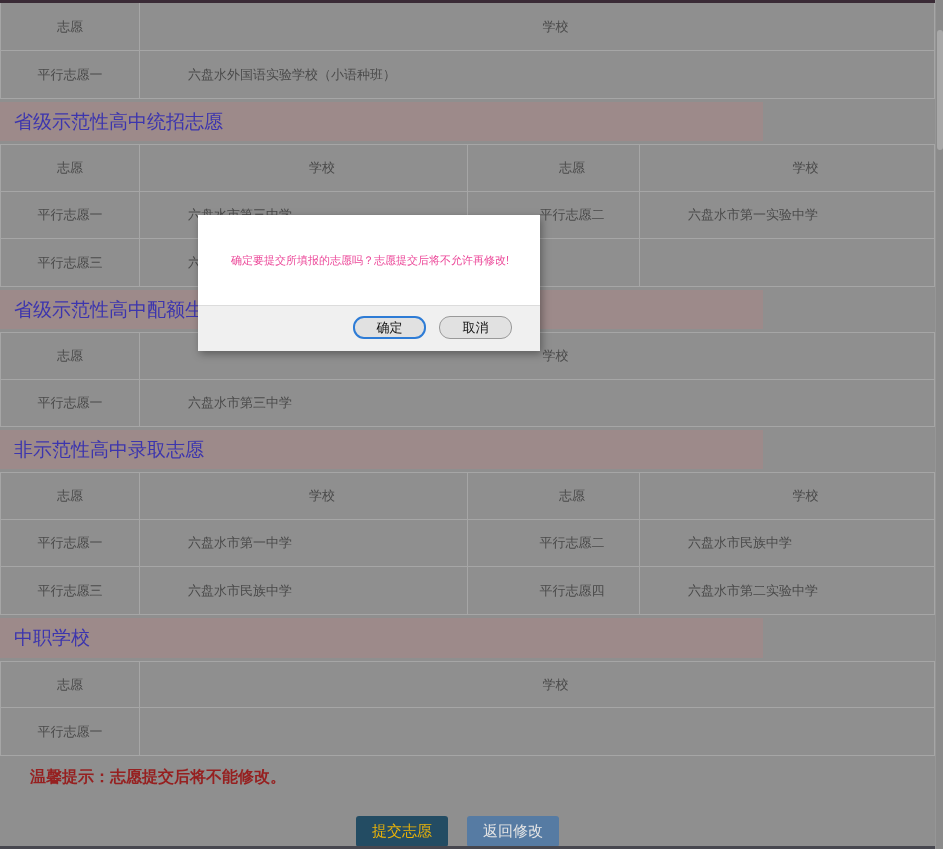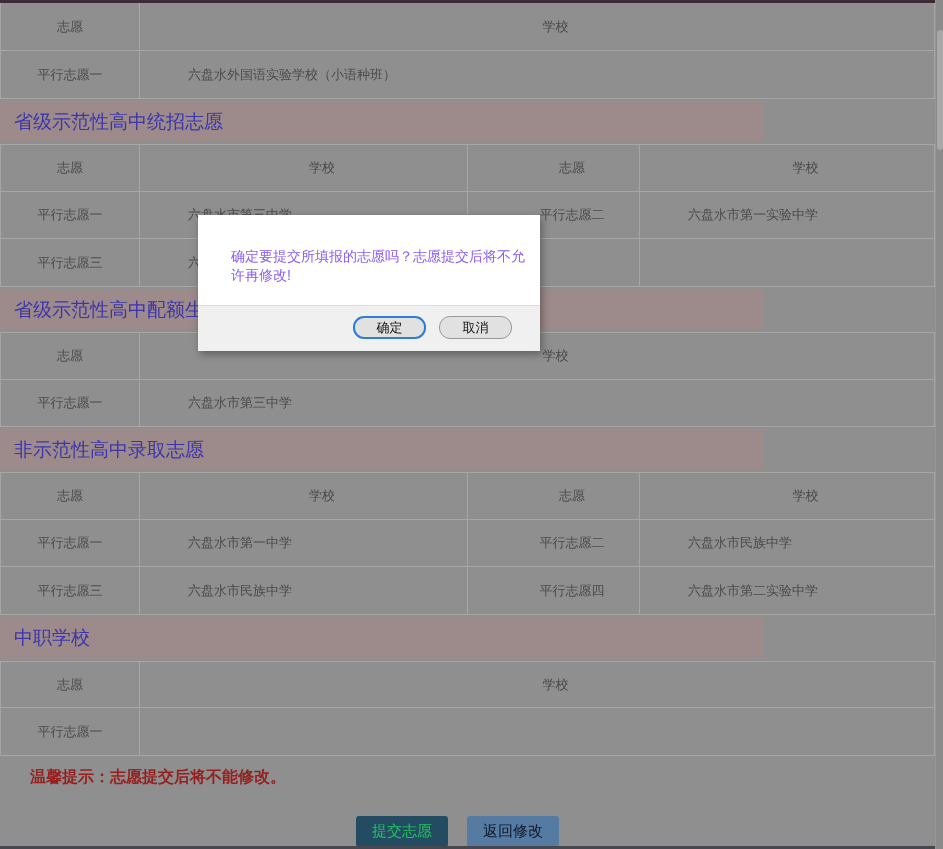--- a/index.html
+++ b/index.html
@@ -40,35 +40,35 @@
   .warning{
     margin:10px 0 0 30px;height:22px;display:flex;align-items:center;
     font-size:16px;font-weight:bold;color:var(--warning_red,#962020);
   }
 
   .btnrow{margin-top:28px;display:flex;justify-content:center;gap:19px;transform:translateX(-14px);}
   .btn-submit,.btn-back{
     height:31px;border:none;border-radius:3px;font-size:15px;
     padding:0 16px;font-family:inherit;cursor:pointer;
   }
-  .btn-submit{background:var(--submit_bg,#234c63);color:#22c55e;}
-  .btn-back{background:var(--back_bg,#567ba3);color:#0f172a;}
+  .btn-submit{background:var(--submit_bg,#234c63);color:#eab308;}
+  .btn-back{background:var(--back_bg,#567ba3);color:#e5e5e5;}
 
   
   .scrollbar{position:absolute;top:0;right:0;width:8px;height:849px;background:#8b8b8b;border-left:1px solid #969696;box-sizing:border-box;}
   .scroll-thumb{position:absolute;top:30px;left:1px;width:6px;height:120px;background:#a8a8a8;border-radius:3px;}
 
   
   .dialog{
     position:absolute;left:198px;top:215px;width:342px;height:136px;
     background:#ffffff;box-shadow:2px 3px 8px rgba(0,0,0,0.35);z-index:10;
   }
   .dialog-msg{
     position:absolute;left:33px;top:32px;right:12px;
-    font-size:14px;color:#8b5cf6;line-height:19px;
+    font-size:11px;color:#ec4899;line-height:27px;
   }
   .dialog-footer{
     position:absolute;left:0;bottom:0;width:100%;height:46px;
     background:var(--dialog_footer,#f0f0f0);border-top:1px solid #dcdcdc;box-sizing:border-box;
   }
   .dlg-btn{
     position:absolute;top:10px;width:73px;height:23px;box-sizing:border-box;
     background:#e1e1e1;font-size:13px;color:#111;font-family:inherit;
     display:flex;align-items:center;justify-content:center;cursor:pointer;border-radius:11px;
   }

